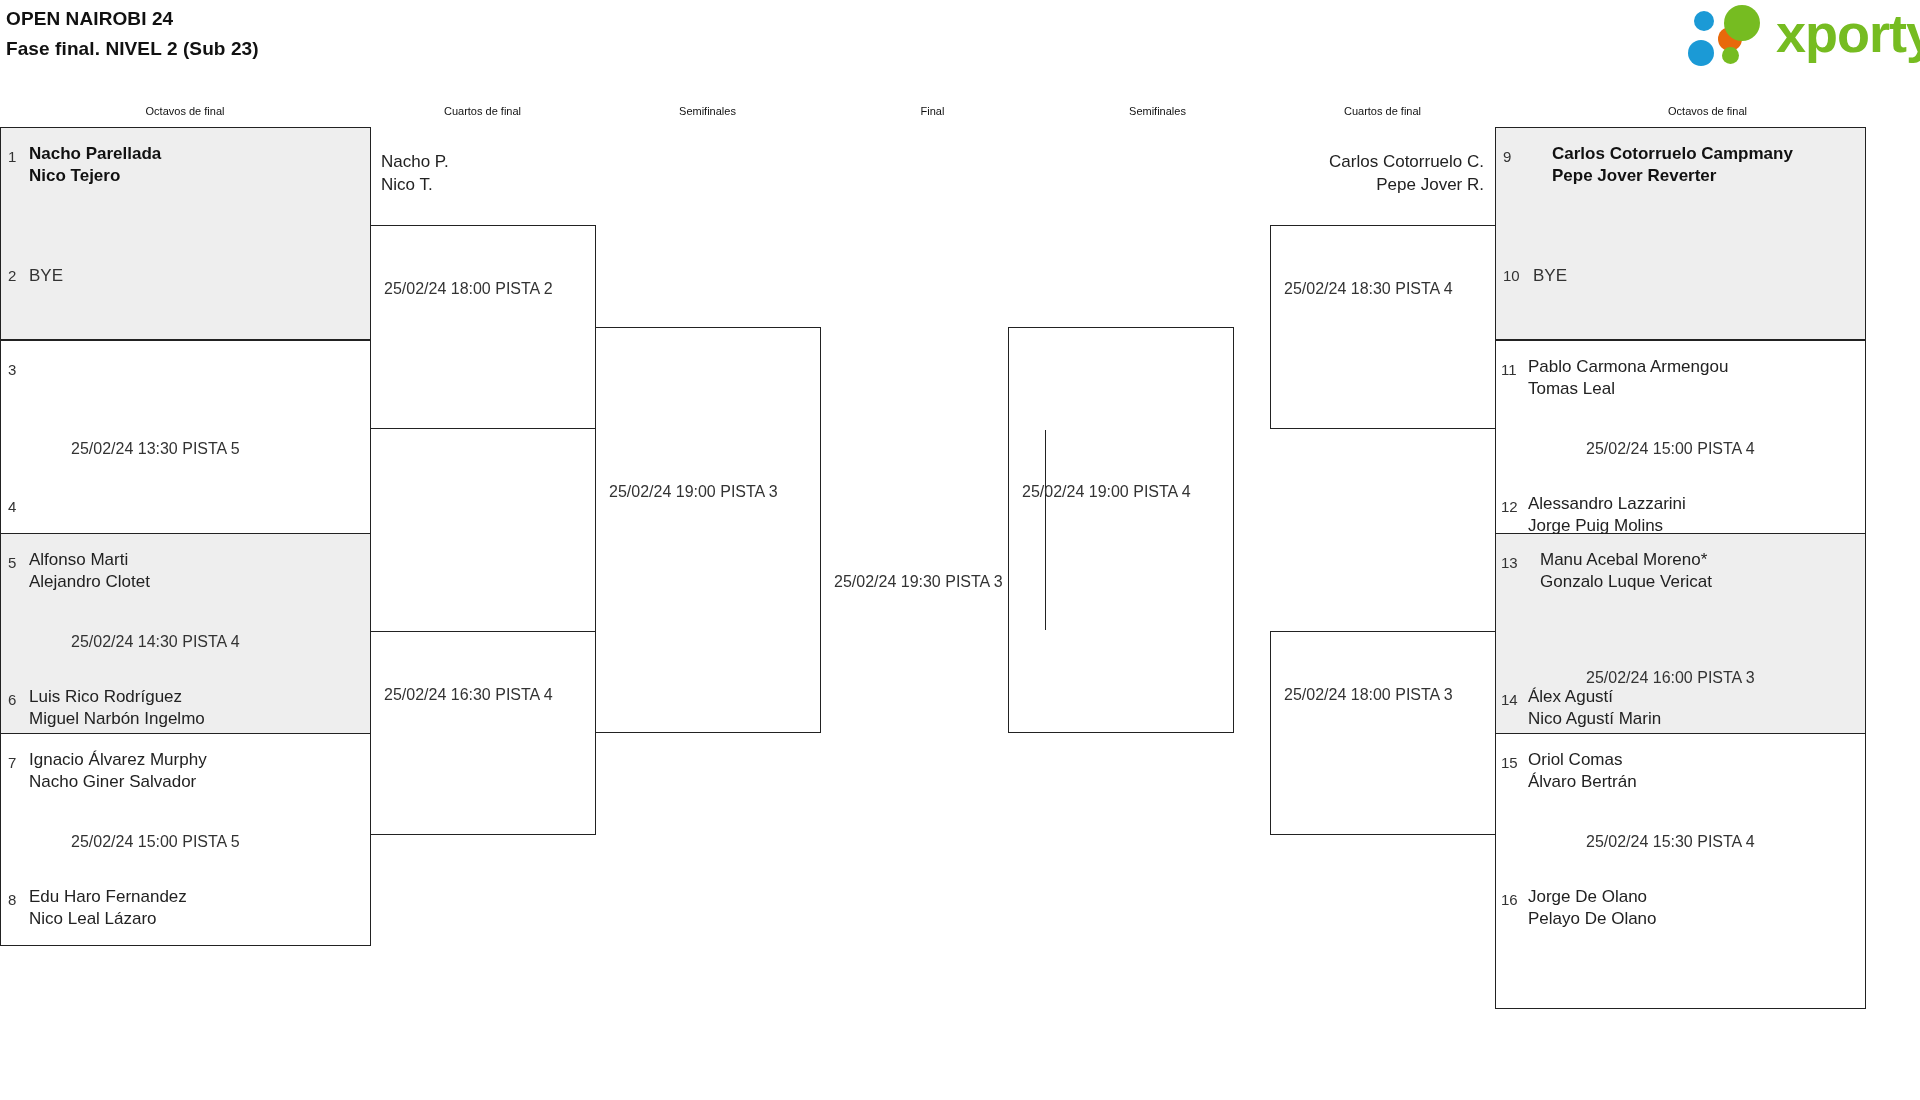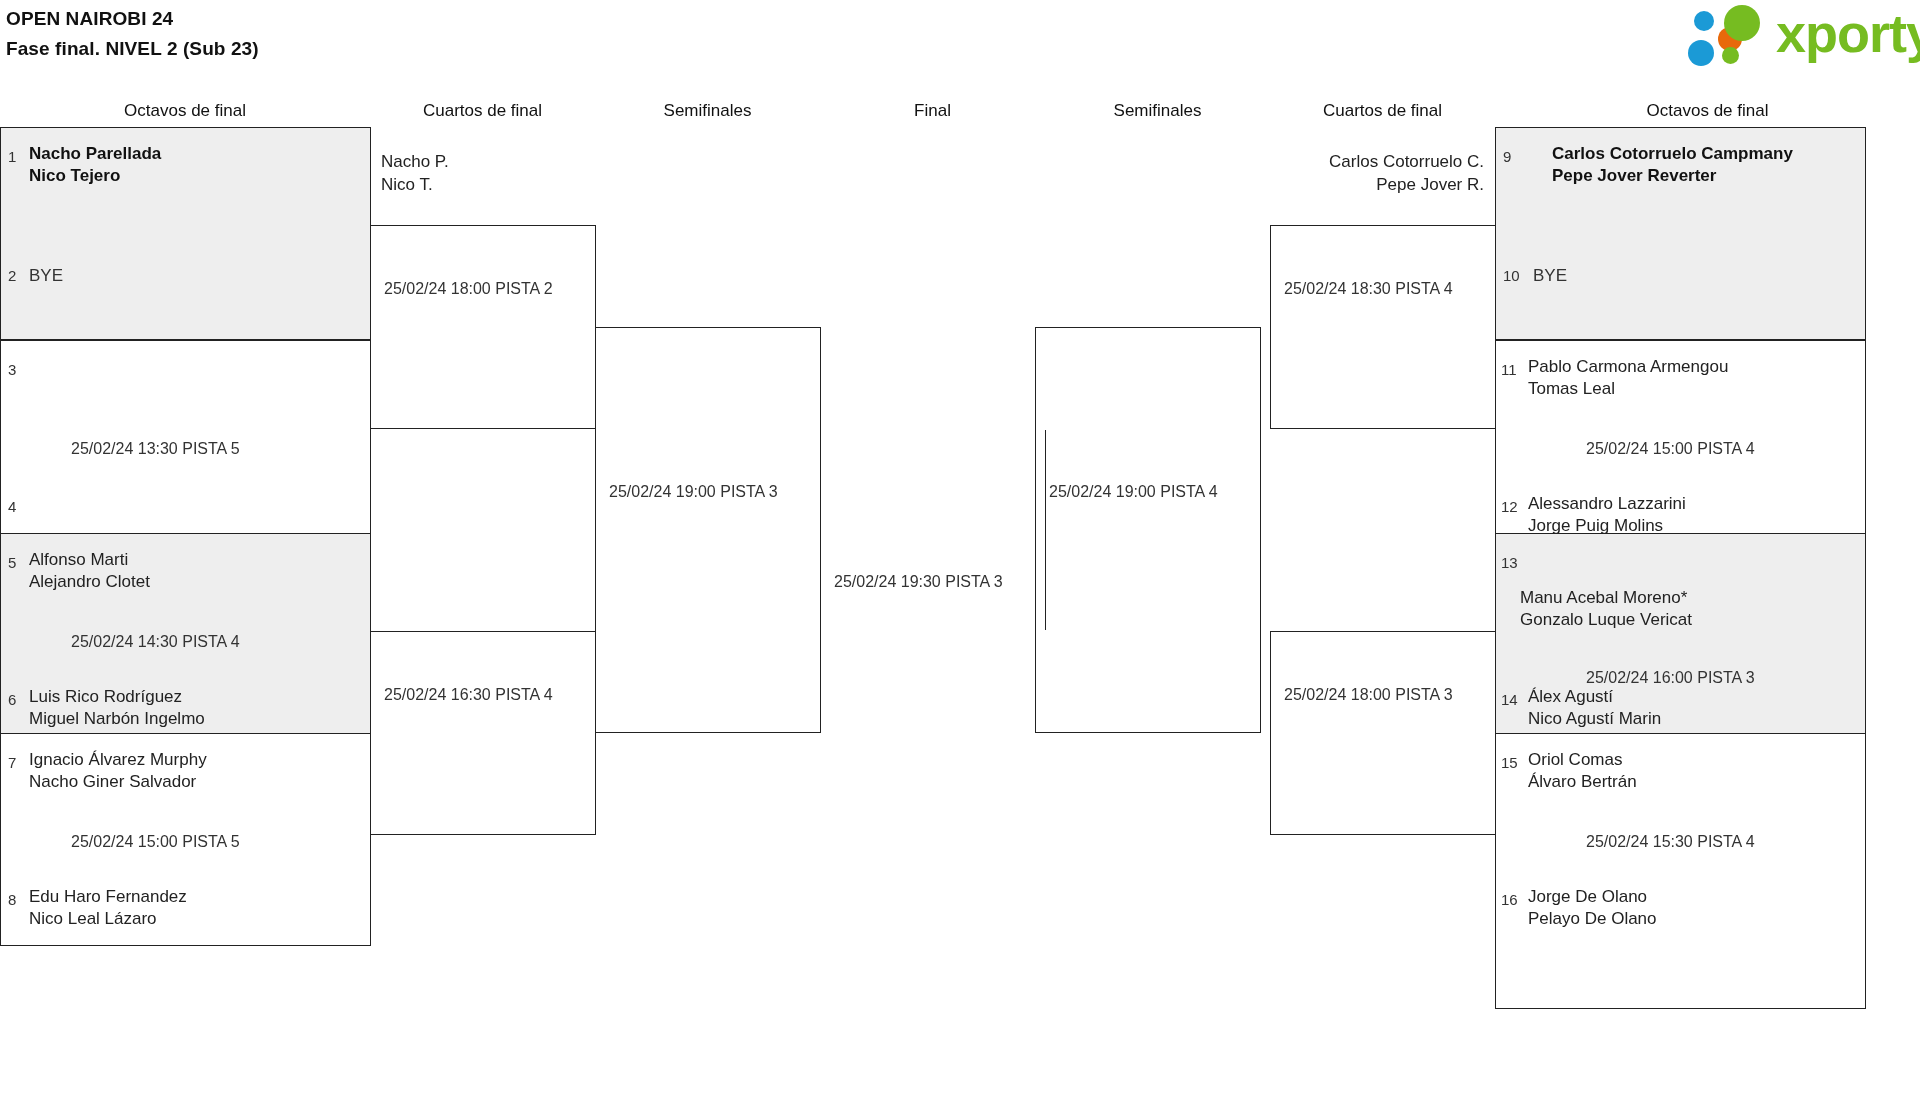--- a/index.html
+++ b/index.html
@@ -18,21 +18,21 @@
   .title-line{font-size:19px;font-weight:700;line-height:30px;letter-spacing:.1px;color:#111;}
 
   
   .logo{position:absolute;left:1688px;top:4px;width:228px;height:62px;}
   .logo-dots{position:absolute;left:0;top:3px;width:92px;height:58px;}
   .dot{position:absolute;border-radius:50%;}
   .logo-word{position:absolute;left:88px;top:-2px;font-size:54px;line-height:62px;
              font-weight:700;color:#76bc21;letter-spacing:-1px;}
 
   
-  .round-head{position:absolute;top:100px;font-size:17px;line-height:22px;
+  .round-head{position:absolute;top:100px;font-size:11px;line-height:22px;
               text-align:center;color:#111;font-weight:400;}
 
   
   .box{position:absolute;box-sizing:border-box;border:1px solid #222;}
   .oct-box{background:#ffffff;}
   .oct-box.shaded{background:#eeeeee;}
 
   .seed{position:absolute;font-size:15px;color:#333;line-height:18px;}
   .players{position:absolute;font-size:17px;line-height:22px;color:#222;white-space:nowrap;}
   .players.bold{font-weight:700;color:#111;}
@@ -158,21 +158,21 @@
     <div></div>
   </div>
   <div class="box" style="left:820px;top:430px;width:226px;height:200px;border-top:none;border-bottom:none;">
     <div class="matchinfo" style="left:13px;top:142px;">25/02/24 19:30 PISTA 3</div>
   </div>
 
   <div class="qf-adv right" style="left:1049px;top:255px;width:210px;">
     <div></div>
     <div></div>
   </div>
-  <div class="box" style="left:1035px;top:327px;width:226px;height:406px;text-align:center;">
+  <div class="box" style="left:1008px;top:327px;width:226px;height:406px;text-align:center;">
     <div class="matchinfo" style="left:13px;top:154px;">25/02/24 19:00 PISTA 4</div>
   </div>
 
   <div class="qf-adv right" style="left:1274px;top:150px;width:210px;">
     <div>Carlos Cotorruelo C.</div>
     <div>Pepe Jover R.</div>
   </div>
   <div class="box" style="left:1270px;top:225px;width:226px;height:204px;">
     <div class="matchinfo" style="left:13px;top:53px;">25/02/24 18:30 PISTA 4</div>
   </div>
@@ -207,21 +207,21 @@
     <div class="matchinfo" style="left:90px;top:98px;">25/02/24 15:00 PISTA 4</div>
     <div class="seed" style="left:5px;top:157px;">12</div>
     <div class="players" style="left:32px;top:152px;">
       <div>Alessandro Lazzarini</div>
       <div>Jorge Puig Molins</div>
     </div>
   </div>
 
   <div class="box oct-box shaded" style="left:1495px;top:533px;width:371px;height:213px;">
     <div class="seed" style="left:5px;top:20px;">13</div>
-    <div class="players" style="left:24px;top:15px;margin-top:38px;">
+    <div class="players" style="left:44px;top:15px;">
       <div>Manu Acebal Moreno*</div>
       <div>Gonzalo Luque Vericat</div>
     </div>
     <div class="matchinfo" style="left:90px;top:98px;margin-top:36px;">25/02/24 16:00 PISTA 3</div>
     <div class="seed" style="left:5px;top:157px;">14</div>
     <div class="players" style="left:32px;top:152px;">
       <div>Álex Agustí</div>
       <div>Nico Agustí Marin</div>
     </div>
   </div>

